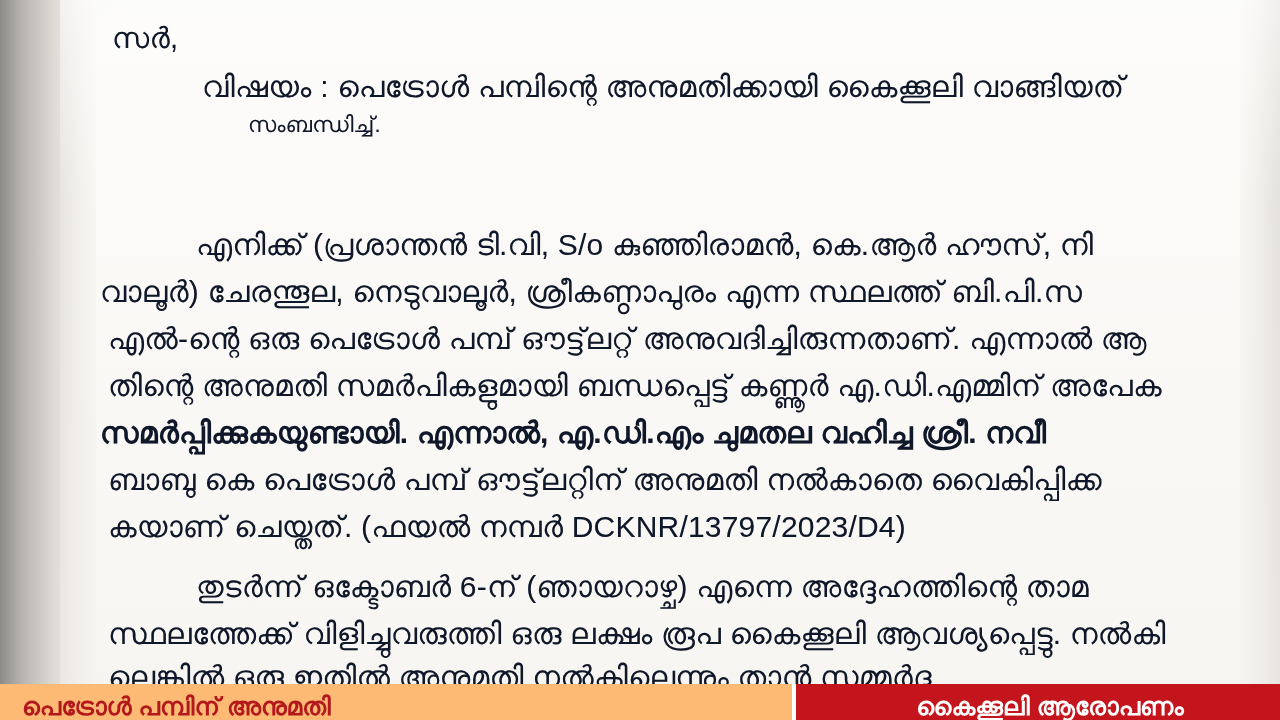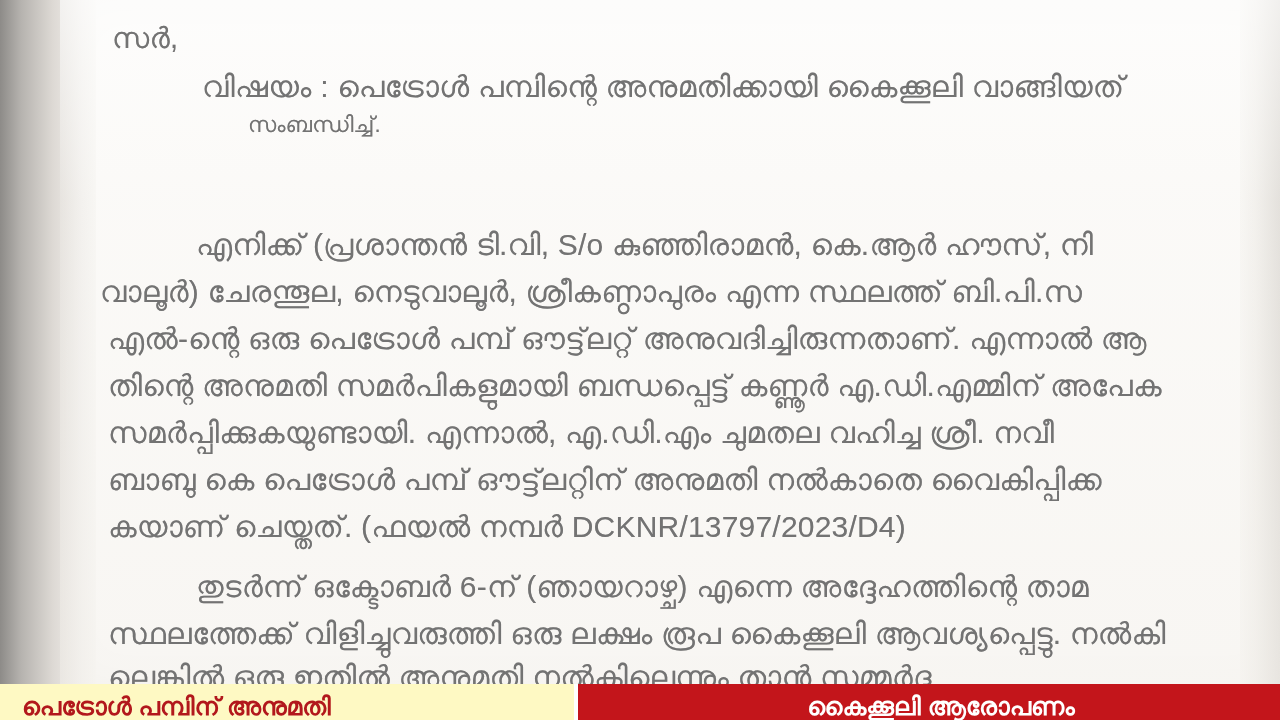--- a/index.html
+++ b/index.html
@@ -58,32 +58,32 @@
     width: 1280px;
     height: 690px;
     color: #15161a;
     font-family: "Liberation Sans", sans-serif;
   }
   .line {
     position: absolute;
     white-space: nowrap;
     font-size: 30px;
     letter-spacing: 0.2px;
-    color: #737373;
+    color: #0f172a;
     text-shadow: 0 0 0.4px rgba(0,0,0,0.25);
   }
   .salutation { left: 112px; top: 22px; font-size: 29px; }
   .subj-1 { left: 202px; top: 70px; font-size: 30px; }
   .subj-2 { left: 248px; top: 112px; font-size: 22px; }
 
   .body-1 { left: 196px; top: 228px; }
   .body-2 { left: 100px; top: 275px; }
   .body-3 { left: 108px; top: 322px; }
   .body-4 { left: 108px; top: 369px; }
-  .body-5 { left: 108px; top: 416px; }
+  .body-5 { left: 100px; top: 416px; font-weight: bold; }
   .body-6 { left: 108px; top: 463px; }
   .body-7 { left: 108px; top: 510px; }
 
   .para2-1 { left: 196px; top: 570px; }
   .para2-2 { left: 108px; top: 617px; }
 
   
   .clip-row {
     position: absolute;
     left: 0;
@@ -98,22 +98,22 @@
   .banner {
     position: absolute;
     left: 0;
     bottom: 0;
     width: 1280px;
     height: 36px;
     display: flex;
     align-items: stretch;
   }
   .banner-yellow {
-    width: 574px;
-    background: #fef9c3;
+    width: 792px;
+    background: #fdba74;
     display: flex;
     align-items: center;
     overflow: hidden;
   }
   .banner-yellow .btxt {
     color: #b2181c;
     font-size: 25px;
     font-weight: bold;
     padding-left: 22px;
     white-space: nowrap;

